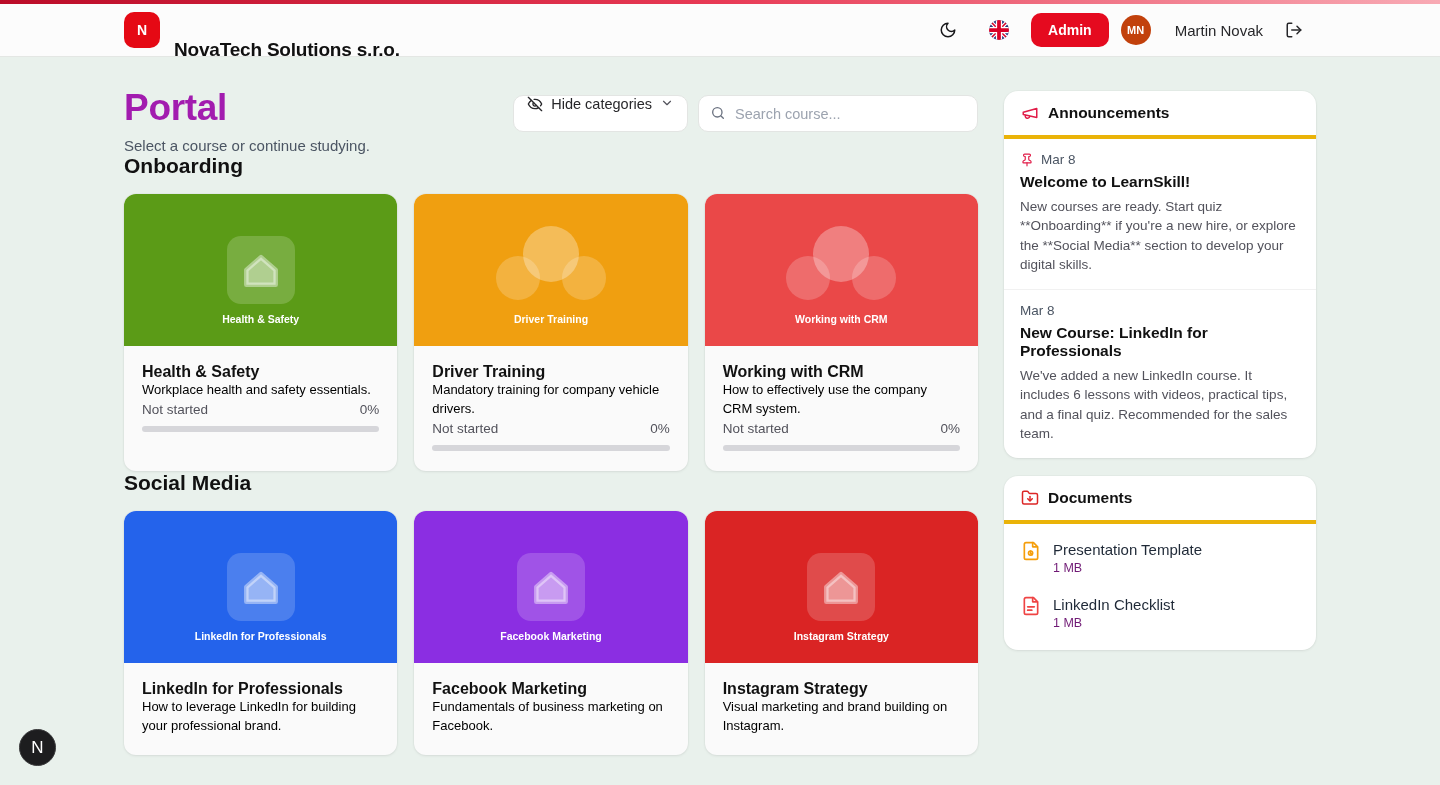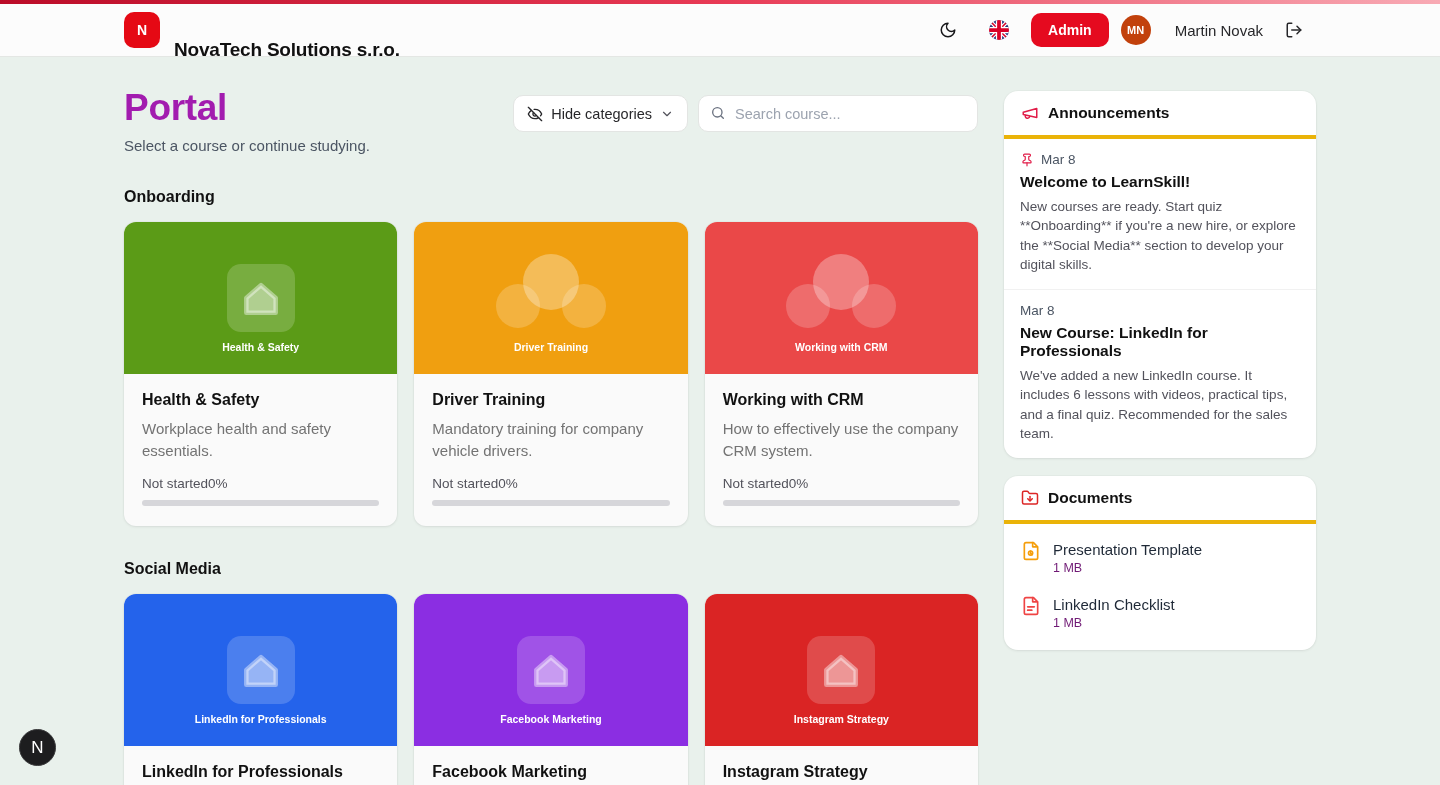--- a/index.html
+++ b/index.html
@@ -43,35 +43,35 @@
   
   .content { display:flex; gap:26px; padding:30px 125px 0 124px; }
   .left-col { width:854px; flex:0 0 854px; }
   .sidebar  { width:312px; flex:0 0 312px; padding-top:4px; }
 
   .page-head { display:flex; justify-content:space-between; align-items:flex-start; }
   h1.page-title { font-size:37px; font-weight:700; color:#a21caf; letter-spacing:-0.3px; }
   .page-subtitle { margin-top:8px; font-size:15px; color:#4b5563; }
   .controls { display:flex; gap:10px; margin-top:8px; }
   .hide-cat-btn {
-    display:flex; align-items:center; gap:8px; background:#fff; cursor:pointer;
+    display:flex; align-items:flex-start; gap:8px; background:#fff; cursor:pointer;
     border:1px solid #e3e5e3; border-radius:10px; height:37px; padding:0 13px;
     font-family:inherit; font-size:14.5px; color:#27272a;
   }
   .search-wrap { position:relative; }
   .search-wrap .mag { position:absolute; left:12px; top:10px; }
   input.search {
     width:280px; height:37px; border:1px solid #e3e5e3; border-radius:10px;
     background:#fff; padding:0 12px 0 36px; font-family:inherit; font-size:14.5px; color:#333;
     outline:none;
   }
   input.search::placeholder { color:#9ca3af; }
 
   
-  .section-title { font-size:16px; font-weight:700; color:#111; margin-top:34px; }
+  .section-title { font-size:21px; font-weight:700; color:#111; }
   .card-grid { display:grid; grid-template-columns:repeat(3,1fr); gap:17px; margin-top:16px; }
   .card {
     background:#fafafa; border-radius:12px; overflow:hidden; cursor:pointer;
     box-shadow:0 1px 3px rgba(0,0,0,.07), 0 0 0 1px rgba(0,0,0,.02);
   }
   .banner { position:relative; height:152px; display:flex; align-items:center; justify-content:center; }
   .tile {
     width:68px; height:68px; border-radius:14px; background:rgba(255,255,255,.18);
     display:flex; align-items:center; justify-content:center;
   }
@@ -79,22 +79,22 @@
   .circles i { position:absolute; border-radius:50%; }
   .circles .c1 { left:50%; top:4px; width:56px; height:56px; margin-left:-28px; background:rgba(255,255,255,.30); }
   .circles .c2 { left:10px;  top:34px; width:44px; height:44px; background:rgba(255,255,255,.20); }
   .circles .c3 { right:10px; top:34px; width:44px; height:44px; background:rgba(255,255,255,.20); }
   .banner-label {
     position:absolute; bottom:21px; left:0; width:100%; text-align:center;
     color:#fff; font-size:10.5px; font-weight:700;
   }
   .card-body { padding:17px 18px 20px; }
   .course-title { font-size:16px; font-weight:700; color:#111; }
-  .course-desc { margin-top:9px; font-size:15px; color:#737373; line-height:1.45; }
-  .progress-row { display:flex; margin-top:14px; font-size:13.5px; color:#52525b; }
+  .course-desc { font-size:13px; color:#000000; line-height:1.45; }
+  .progress-row { display:flex; justify-content:space-between; margin-top:2px; font-size:13.5px; color:#52525b; }
   .progress-track { margin-top:9px; height:6px; border-radius:3px; background:#d6d6da; }
 
   
   .panel {
     background:#fff; border-radius:14px; overflow:hidden;
     box-shadow:0 1px 3px rgba(0,0,0,.07), 0 0 0 1px rgba(0,0,0,.02);
   }
   .panel + .panel { margin-top:18px; }
   .panel-head {
     display:flex; align-items:center; gap:9px; padding:13px 17px;

